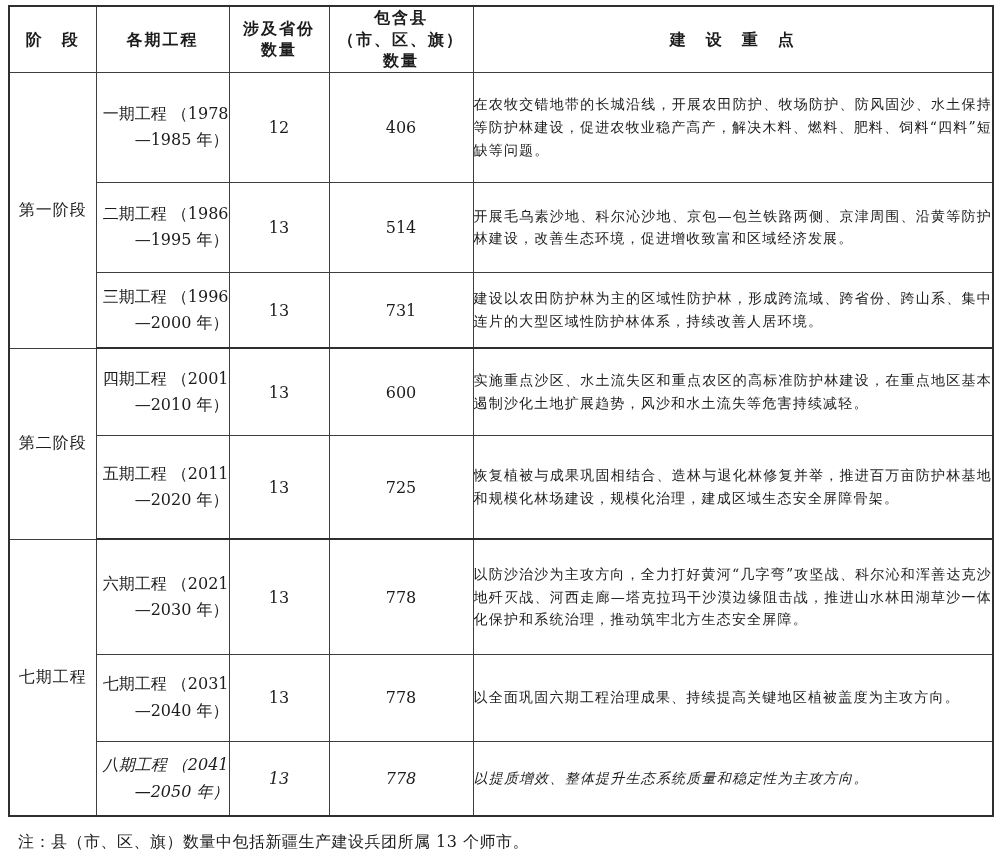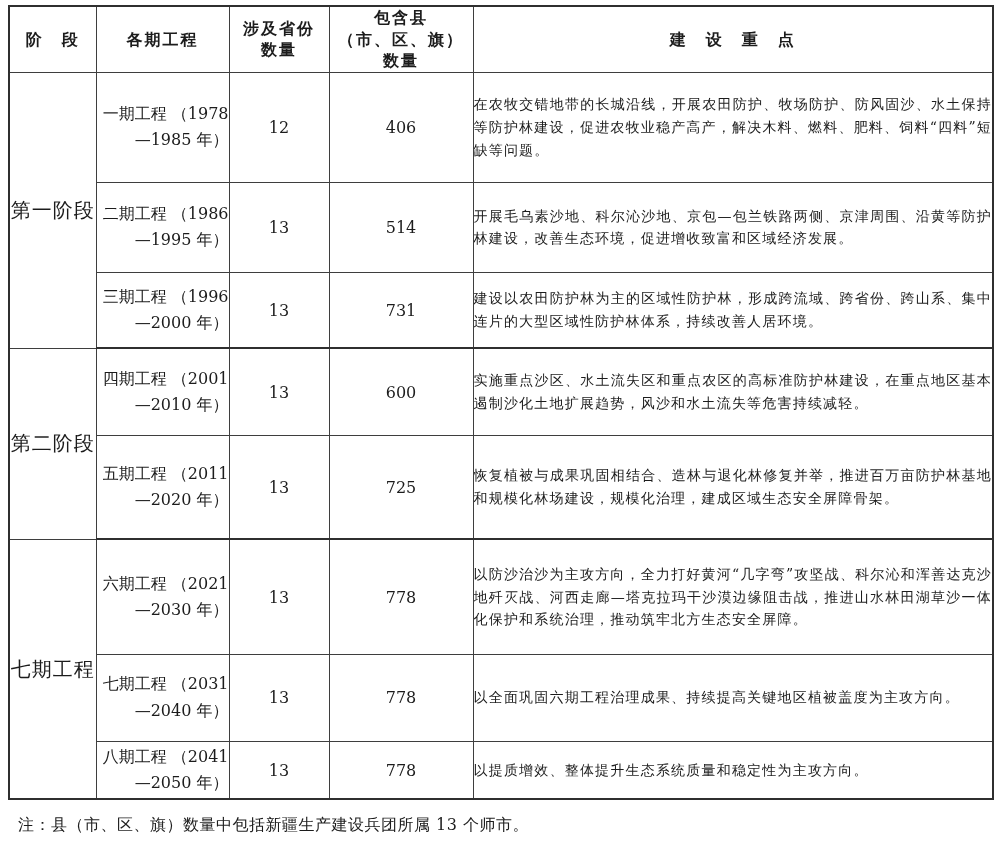--- a/index.html
+++ b/index.html
@@ -36,21 +36,21 @@
     font-weight: bold;
     text-align: center;
     line-height: 1.35;
     border-bottom: 2px solid #2f2f2f;
     letter-spacing: 2px;
   }
   thead th .h-line { display: block; }
   tr.group-end td { border-bottom: 2px solid #2f2f2f; }
   td.cell-stage {
     text-align: center;
-    font-size: 20px;
+    font-size: 16px;
     letter-spacing: 1px;
   }
   td.cell-project {
     text-align: right;
     font-size: 16px;
     line-height: 1.65;
   }
   td.cell-num {
     text-align: center;
     font-size: 16px;
@@ -174,21 +174,21 @@
         <td class="cell-project">
           <span class="h-line">七期工程</span>
           <span class="h-line">（2031—2040 年）</span>
         </td>
         <td class="cell-num">13</td>
         <td class="cell-num">778</td>
         <td class="cell-focus">
             <span class="focus-inner">以全面巩固六期工程治理成果、持续提高关键地区植被盖度为主攻方向。</span>
           </td>
       </tr>
-      <tr class="group-end" style="height:58px;">
+      <tr class="group-end" style="height:75px;font-style:italic;">
         <td class="cell-project">
           <span class="h-line">八期工程</span>
           <span class="h-line">（2041—2050 年）</span>
         </td>
         <td class="cell-num">13</td>
         <td class="cell-num">778</td>
         <td class="cell-focus">
             <span class="focus-inner">以提质增效、整体提升生态系统质量和稳定性为主攻方向。</span>
           </td>
       </tr>

